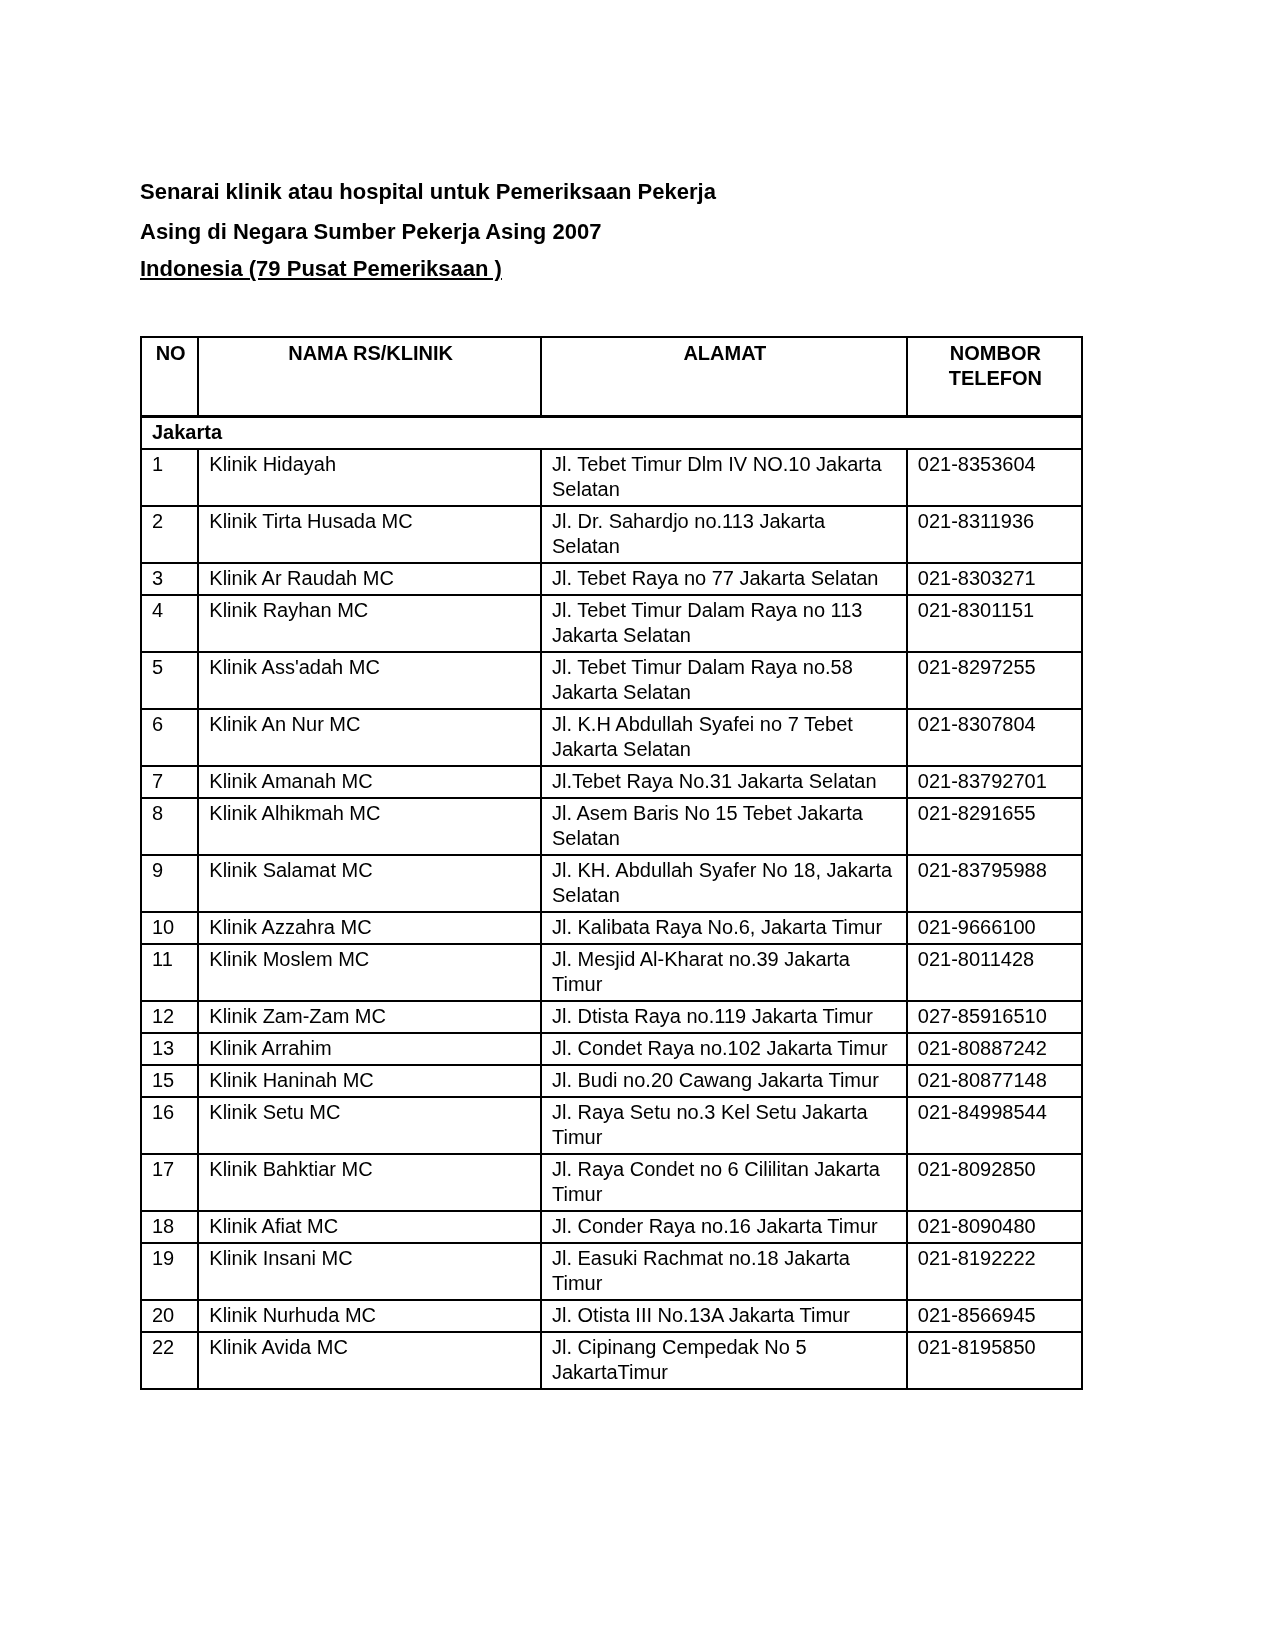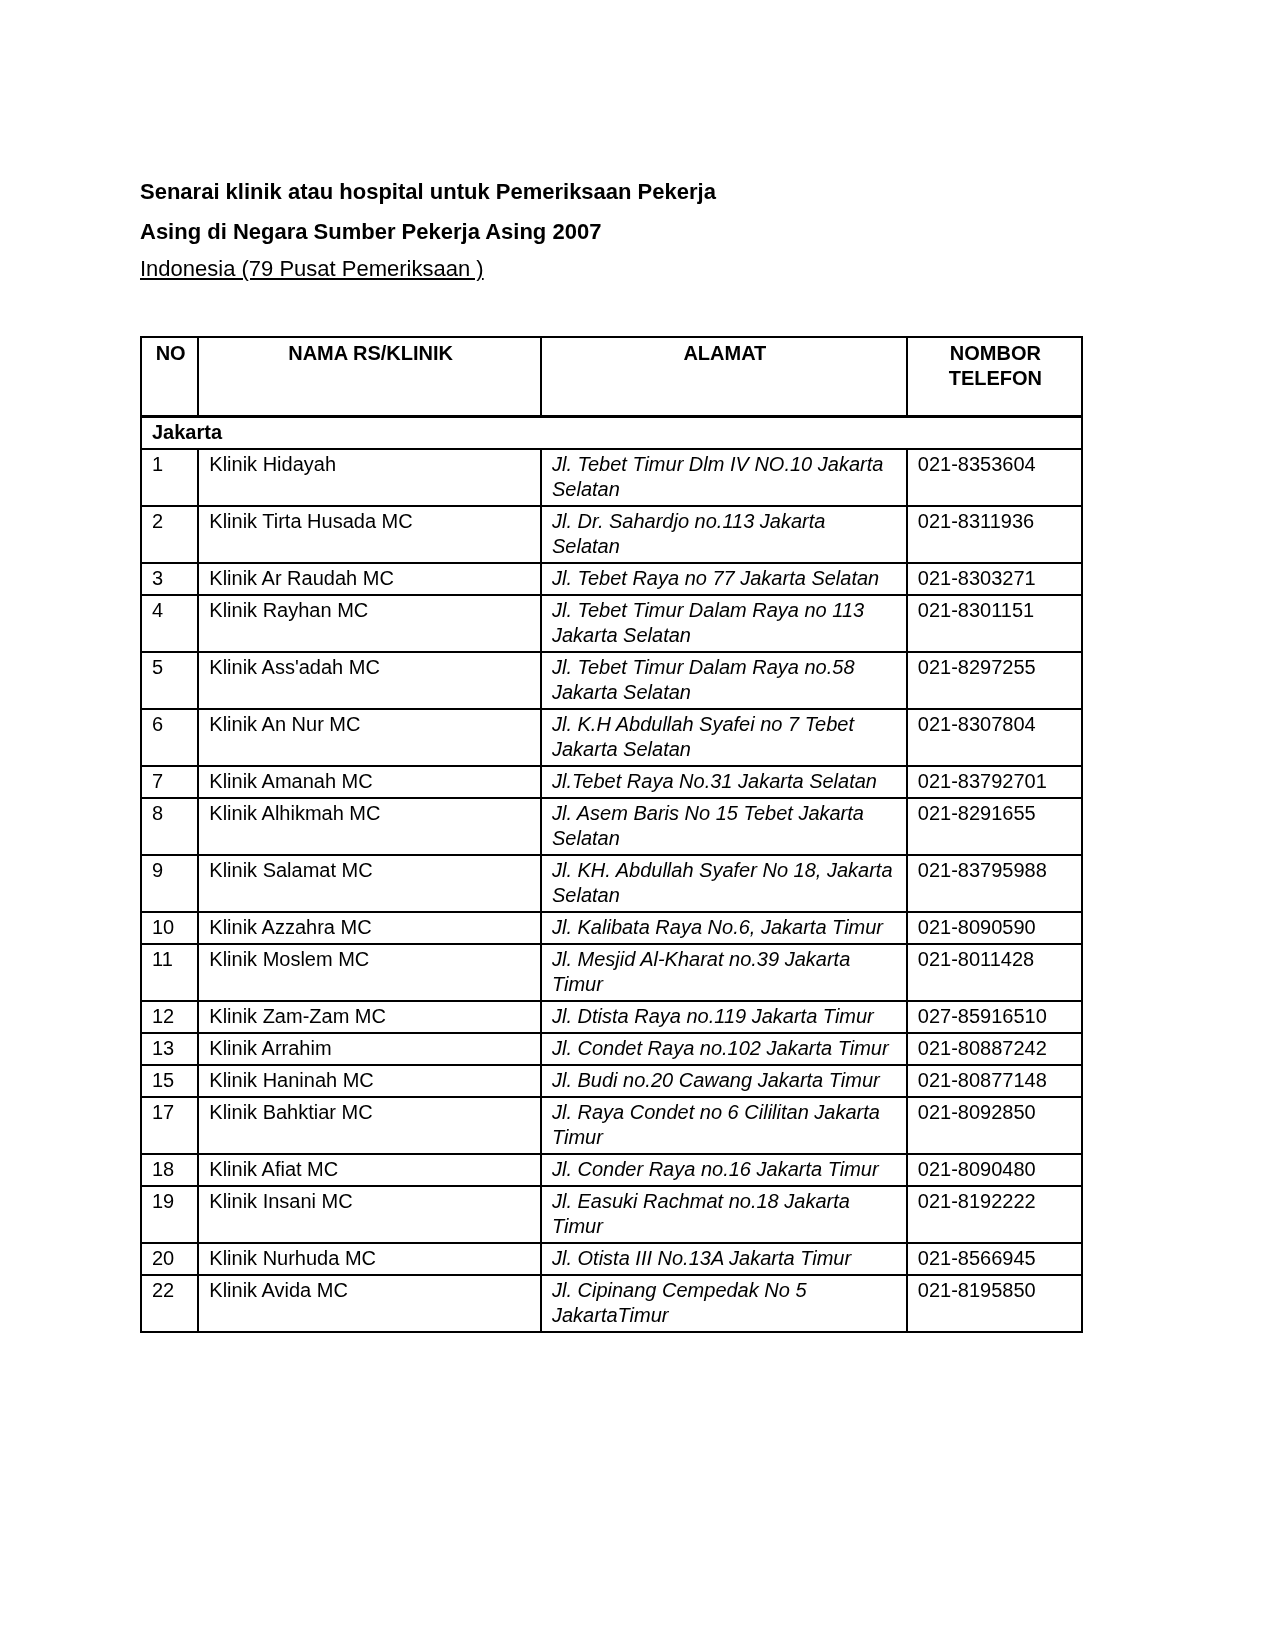--- a/index.html
+++ b/index.html
@@ -24,21 +24,21 @@
   .title-line {
     font-size: 22px;
     font-weight: bold;
     line-height: 40px;
     letter-spacing: 0px;
     white-space: nowrap;
   }
   .subtitle {
     margin-top: 3px;
     font-size: 22px;
-    font-weight: normal;
+    font-weight: bold;
     text-decoration: underline;
     line-height: 28px;
   }
   table.clinic-table {
     margin-top: 53px;
     width: 943px;
     border-collapse: collapse;
     table-layout: fixed;
   }
   table.clinic-table th,
@@ -58,21 +58,21 @@
     padding-bottom: 24px;
     text-align: center;
   }
   td.section-cell {
     font-weight: bold;
     padding-top: 1px;
     padding-bottom: 1px;
   }
   .col-no      { width: 52px;  }
   .col-nama    { width: 311px; }
-  .col-alamat  { width: 332px; font-style: italic; }
+  .col-alamat  { width: 332px; }
   .col-telefon { width: 159px; }
 </style>
 </head>
 <body>
 
 <div class="page">
   <div class="doc">
 
     <h1>
       <div class="title-line">Senarai klinik atau hospital untuk Pemeriksaan Pekerja</div>
@@ -151,21 +151,21 @@
           <tr>
             <td class="col-no">9</td>
             <td class="col-nama">Klinik Salamat MC</td>
             <td class="col-alamat">Jl. KH. Abdullah Syafer No 18, Jakarta Selatan</td>
             <td class="col-telefon">021-83795988</td>
           </tr>
           <tr>
             <td class="col-no">10</td>
             <td class="col-nama">Klinik Azzahra MC</td>
             <td class="col-alamat">Jl. Kalibata Raya No.6, Jakarta Timur</td>
-            <td class="col-telefon">021-8090590</td>
+            <td class="col-telefon">021-9666100</td>
           </tr>
           <tr>
             <td class="col-no">11</td>
             <td class="col-nama">Klinik Moslem MC</td>
             <td class="col-alamat">Jl. Mesjid Al-Kharat no.39 Jakarta Timur</td>
             <td class="col-telefon">021-8011428</td>
           </tr>
           <tr>
             <td class="col-no">12</td>
             <td class="col-nama">Klinik Zam-Zam MC</td>
@@ -178,20 +178,26 @@
             <td class="col-alamat">Jl. Condet Raya no.102 Jakarta Timur</td>
             <td class="col-telefon">021-80887242</td>
           </tr>
           <tr>
             <td class="col-no">15</td>
             <td class="col-nama">Klinik Haninah MC</td>
             <td class="col-alamat">Jl. Budi no.20 Cawang Jakarta Timur</td>
             <td class="col-telefon">021-80877148</td>
           </tr>
           <tr>
+            <td class="col-no">16</td>
+            <td class="col-nama">Klinik Setu MC</td>
+            <td class="col-alamat">Jl. Raya Setu no.3 Kel Setu Jakarta Timur</td>
+            <td class="col-telefon">021-84998544</td>
+          </tr>
+          <tr>
             <td class="col-no">17</td>
             <td class="col-nama">Klinik Bahktiar MC</td>
             <td class="col-alamat">Jl. Raya Condet no 6 Cililitan Jakarta Timur</td>
             <td class="col-telefon">021-8092850</td>
           </tr>
           <tr>
             <td class="col-no">18</td>
             <td class="col-nama">Klinik Afiat MC</td>
             <td class="col-alamat">Jl. Conder Raya no.16 Jakarta Timur</td>
             <td class="col-telefon">021-8090480</td>

